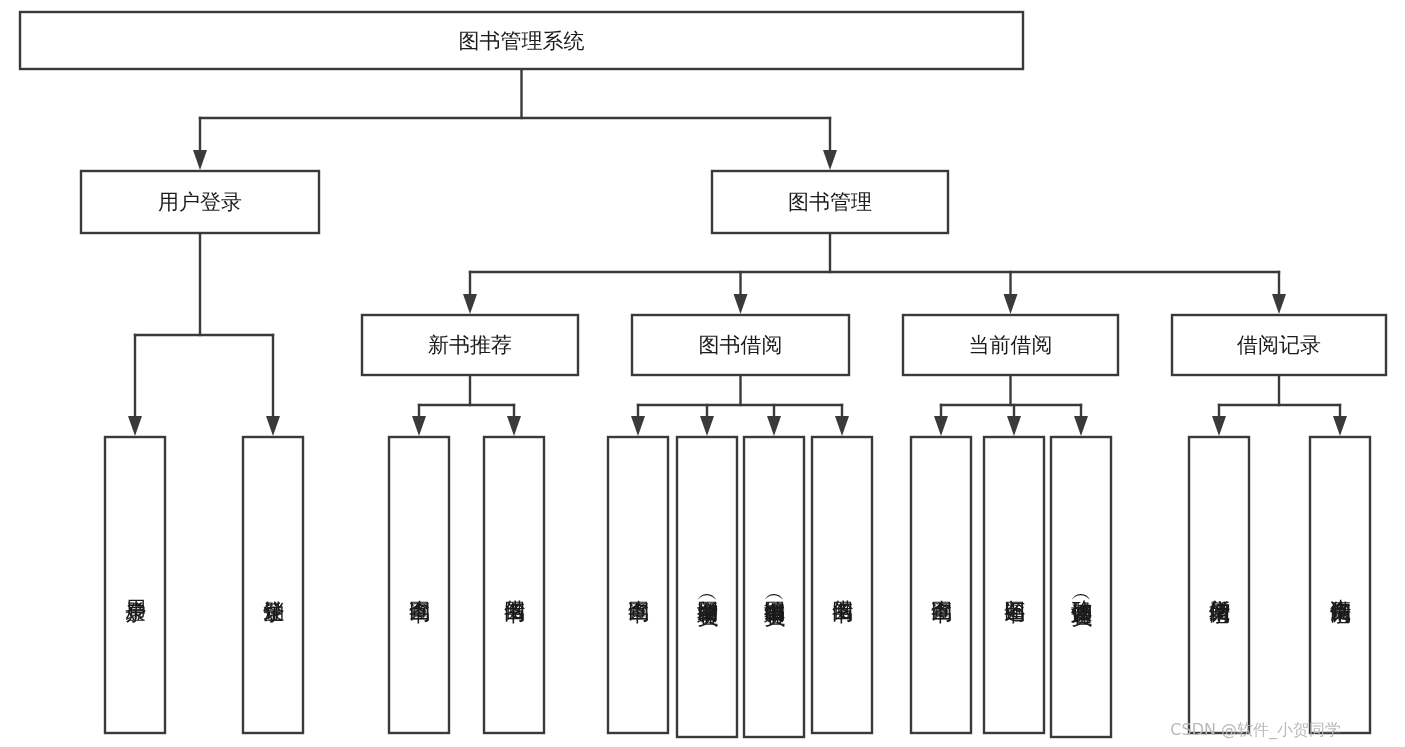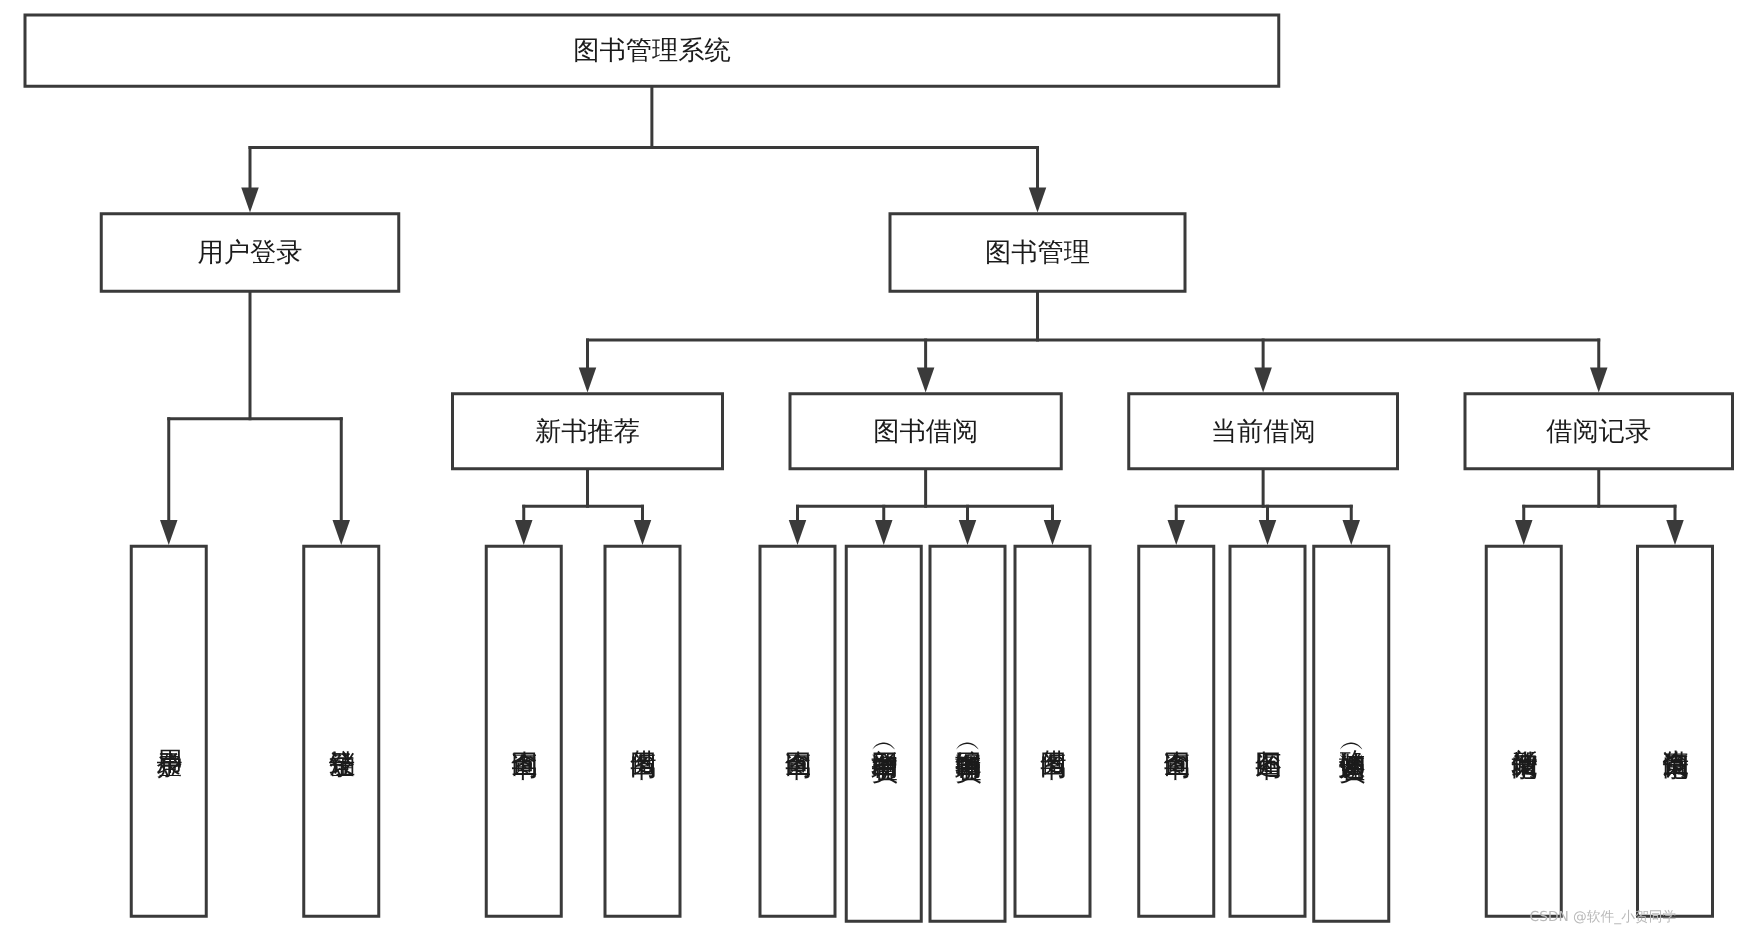--- a/index.html
+++ b/index.html
@@ -30,21 +30,21 @@
     text-orientation:upright;
     font-family:"DejaVu Sans","Liberation Sans",sans-serif;
     font-size:21px;line-height:1.12;color:#1b1b1b;
     letter-spacing:1px;
     white-space:nowrap;
     text-align:center;
   }
   .watermark{
     position:absolute;right:8px;bottom:6px;
     font-family:"DejaVu Sans","Liberation Sans",sans-serif;
-    font-size:11px;color:#b9b9b9;white-space:nowrap;
+    font-size:16px;color:#b9b9b9;white-space:nowrap;
     user-select:none;
   }
 </style>
 </head>
 <body>
 
 <div id="diagram-root">
 
   <svg class="flow" viewBox="0 0 1405 747">
     <g id="connectors-layer">

